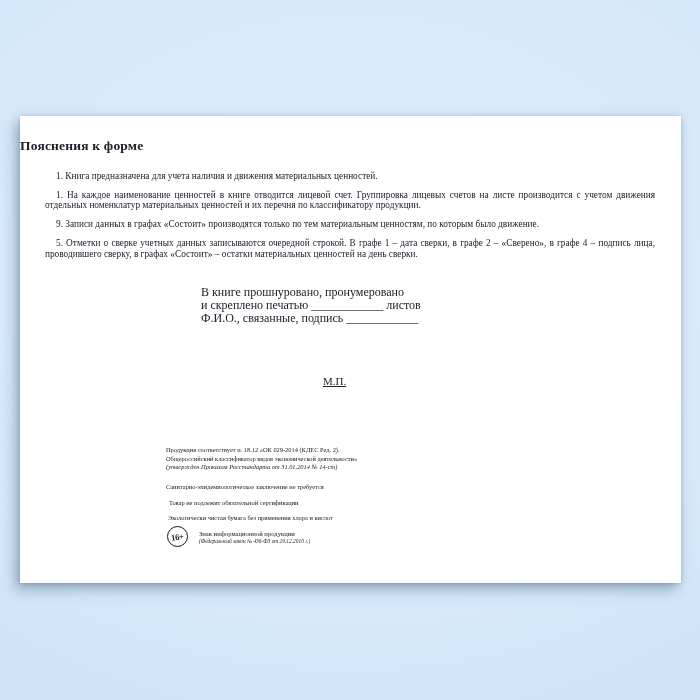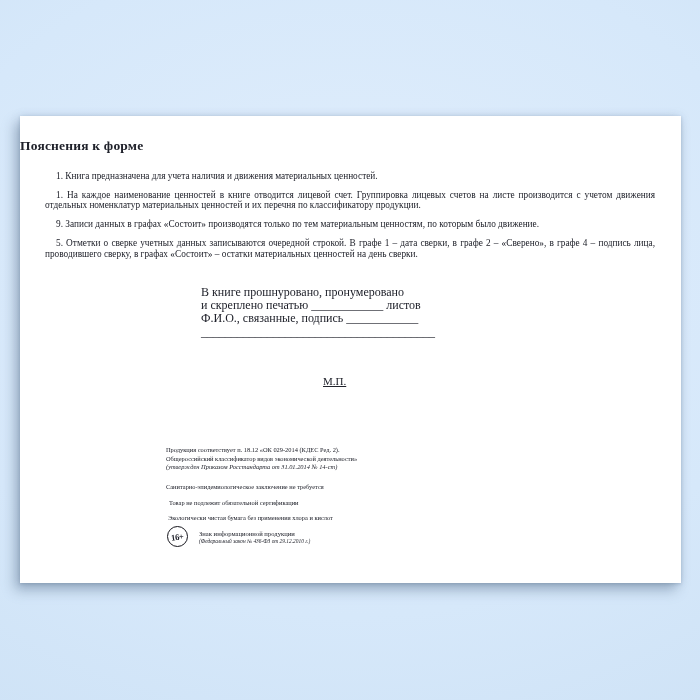--- a/index.html
+++ b/index.html
@@ -77,21 +77,20 @@
       <p>1. Книга предназначена для учета наличия и движения материальных ценностей.</p>
       <p>1. На каждое наименование ценностей в книге отводится лицевой счет. Группировка лицевых счетов на листе производится с учетом движения отдельных номенклатур материальных ценностей и их перечня по классификатору продукции.</p>
       <p>9. Записи данных в графах «Состоит» производятся только по тем материальным ценностям, по которым было движение.</p>
       <p>5. Отметки о сверке учетных данных записываются очередной строкой. В графе 1 – дата сверки, в графе 2 – «Сверено», в графе 4 – подпись лица, проводившего сверку, в графах «Состоит» – остатки материальных ценностей на день сверки.</p>
     </div>
 
     <div class="bind-block">
       <div>В книге прошнуровано, пронумеровано</div>
       <div>и скреплено печатью ____________ листов</div>
       <div>Ф.И.О., связанные, подпись ____________</div>
-      <div>_______________________________________</div>
     </div>
 
     <div class="mp">М.П.</div>
 
     <div class="product-note">
       <div>Продукция соответствует п. 18.12 «ОК 029-2014 (КДЕС Ред. 2).</div>
       <div>Общероссийский классификатор видов экономической деятельности»</div>
       <div class="italic">(утвержден Приказом Росстандарта от 31.01.2014 № 14-ст)</div>
     </div>
 

